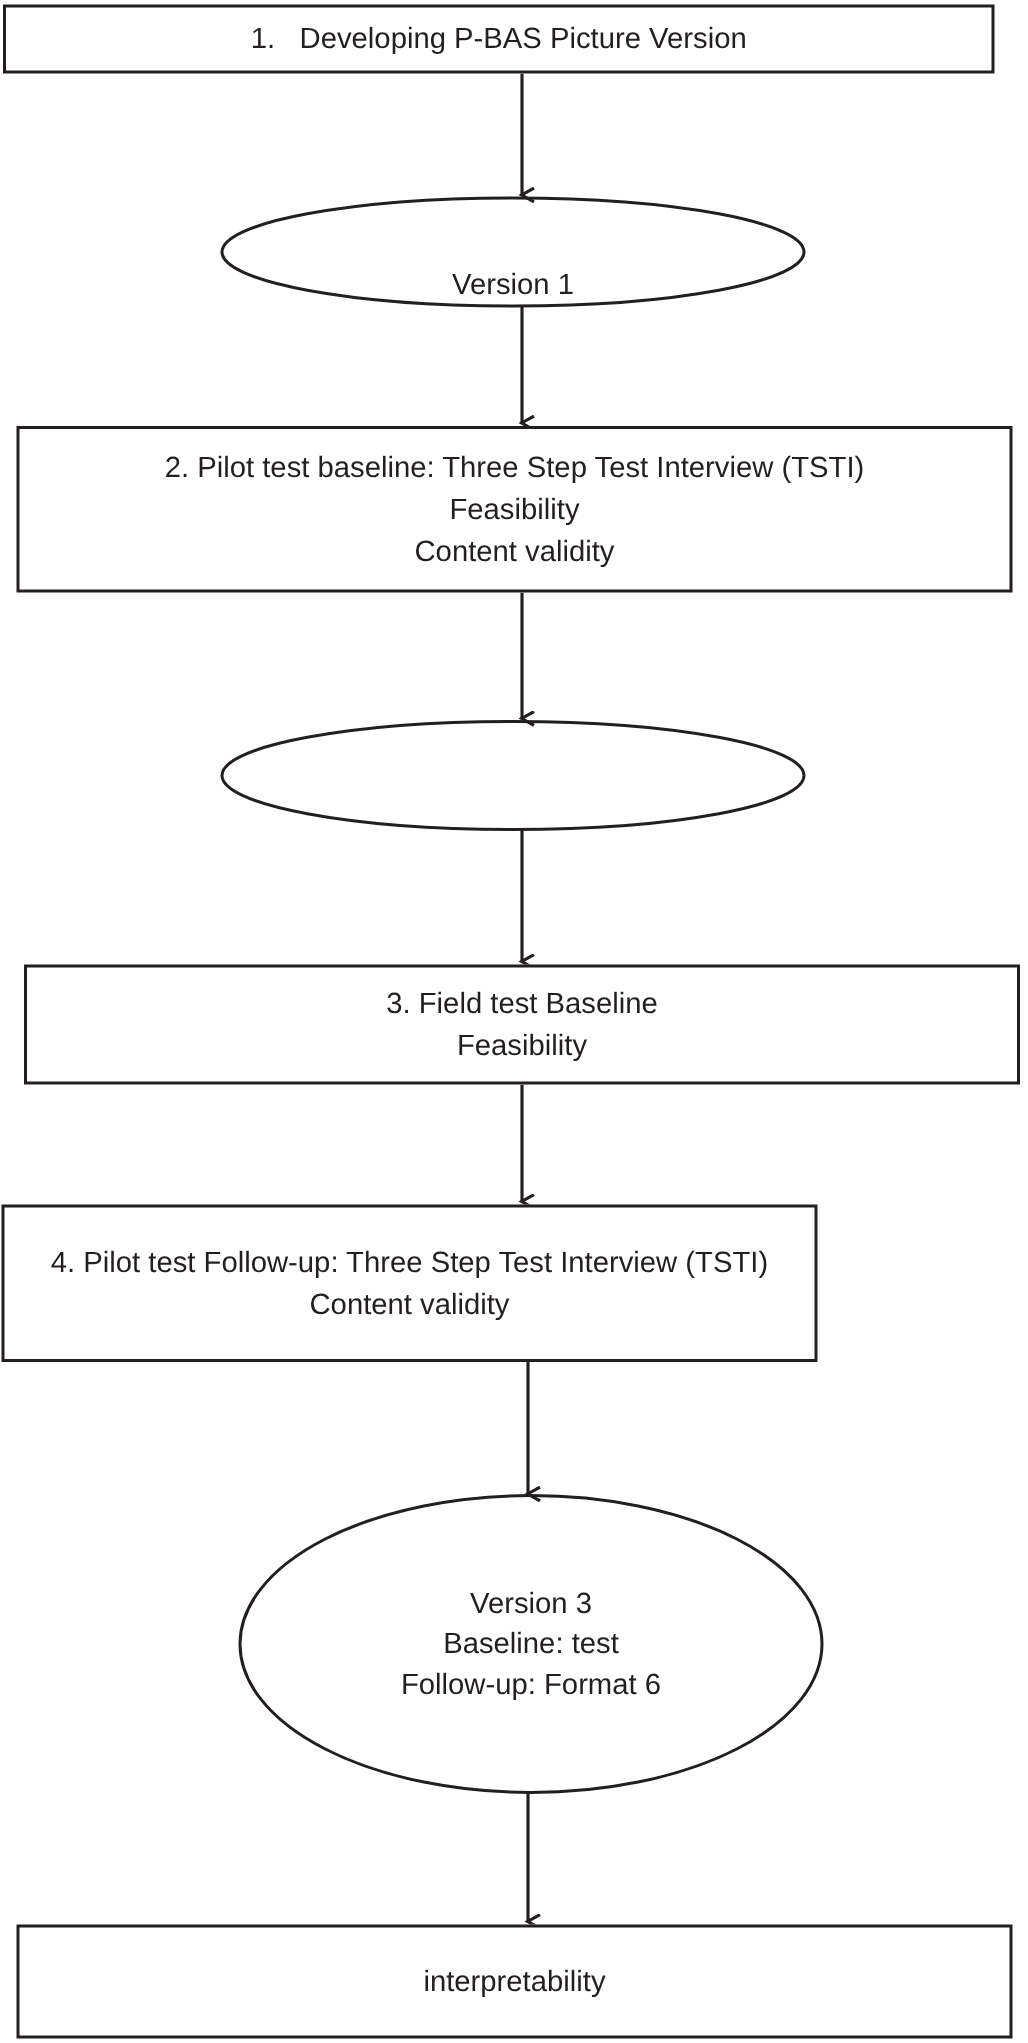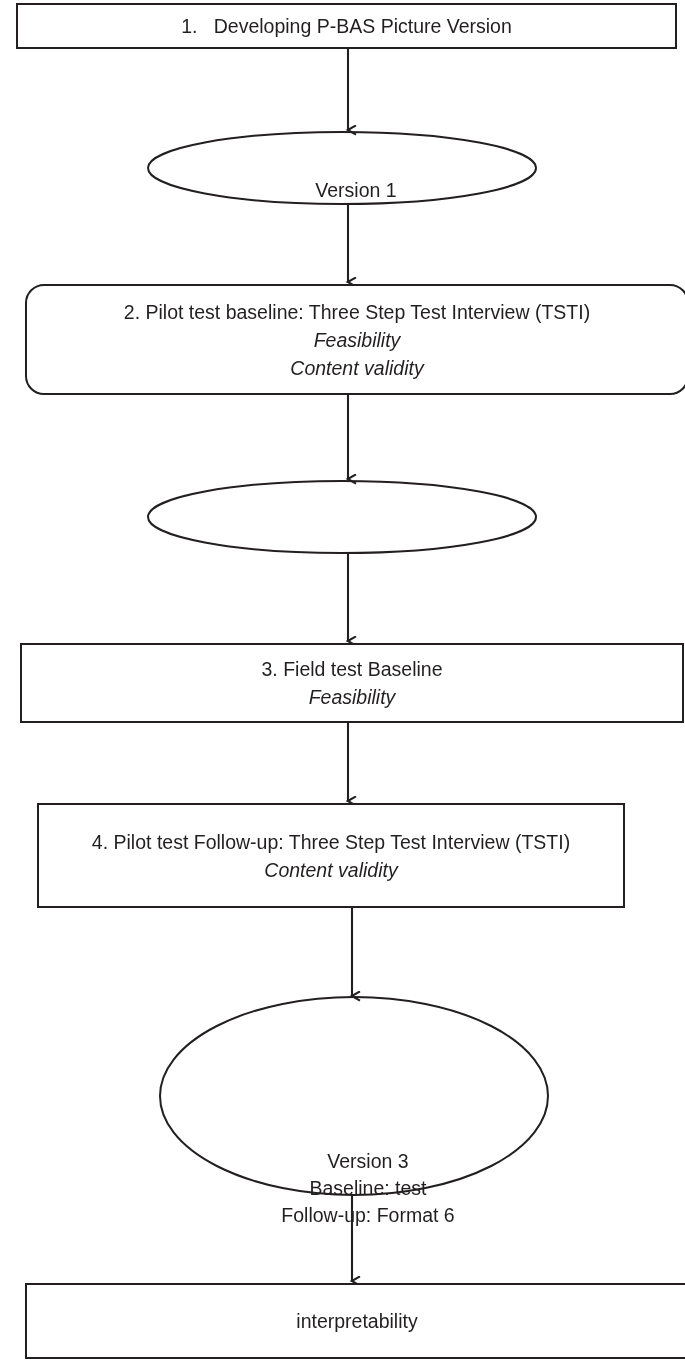--- a/index.html
+++ b/index.html
@@ -27,35 +27,33 @@
     height: 1362px;
   }
   .node {
     position: absolute;
     box-sizing: border-box;
     display: flex;
     flex-direction: column;
     align-items: center;
     justify-content: center;
     text-align: center;
-    margin-left: 14px;
   }
   .process-box {
     border: 2px solid #231f20;
     background: #ffffff;
   }
   .node-line {
     display: block;
     font-size: 19.5px;
     line-height: 28px;
     white-space: pre;
     color: #231f20;
   }
   .node-line.italic {
-    font-style: italic;
   }
   .ellipse-node {
     background: transparent;
     border: none;
     justify-content: flex-end;
   }
   .ellipse-node .node-line {
     line-height: 27px;
   }
 </style>
@@ -93,38 +91,38 @@
   </svg>
 
   <div class="node process-box" style="left:2px; top:3px; width:661px; height:46px;">
     <span class="node-line">1.   Developing P-BAS Picture Version</span>
   </div>
 
   <div class="node ellipse-node" style="left:148px; top:132px; width:388px; height:72px;">
     <span class="node-line">Version 1</span>
   </div>
 
-  <div class="node process-box" style="left:11px; top:284px; width:664px; height:111px;border-radius:19px;">
+  <div class="node process-box" style="left:11px; top:284px; width:664px; height:111px;">
     <span class="node-line">2. Pilot test baseline: Three Step Test Interview (TSTI)</span>
     <span class="node-line italic">Feasibility</span>
     <span class="node-line italic">Content validity</span>
   </div>
 
 
-  <div class="node process-box" style="left:6px; top:643px; width:664px; height:80px;">
+  <div class="node process-box" style="left:16px; top:643px; width:664px; height:80px;">
     <span class="node-line">3. Field test Baseline</span>
     <span class="node-line italic">Feasibility</span>
   </div>
 
-  <div class="node process-box" style="left:23px; top:803px; width:588px; height:105px;align-items:center;">
+  <div class="node process-box" style="left:1px; top:803px; width:544px; height:105px;align-items:center;">
     <span class="node-line">4. Pilot test Follow-up: Three Step Test Interview (TSTI)</span>
     <span class="node-line italic">Content validity</span>
   </div>
 
-  <div class="node ellipse-node" style="left:160px; top:1031px; width:388px; height:198px;">
+  <div class="node ellipse-node" style="left:160px; top:939px; width:388px; height:198px;">
     <span class="node-line">Version 3</span>
     <span class="node-line">Baseline: test</span>
     <span class="node-line">Follow-up: Format 6</span>
   </div>
 
   <div class="node process-box" style="left:11px; top:1283px; width:664px; height:76px;">
     <span class="node-line">interpretability</span>
   </div>
 
 </div>

